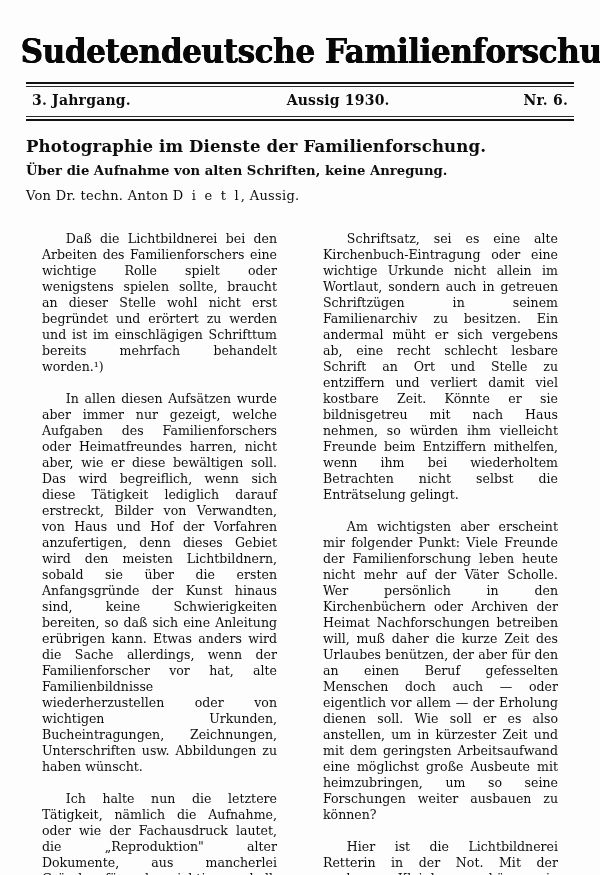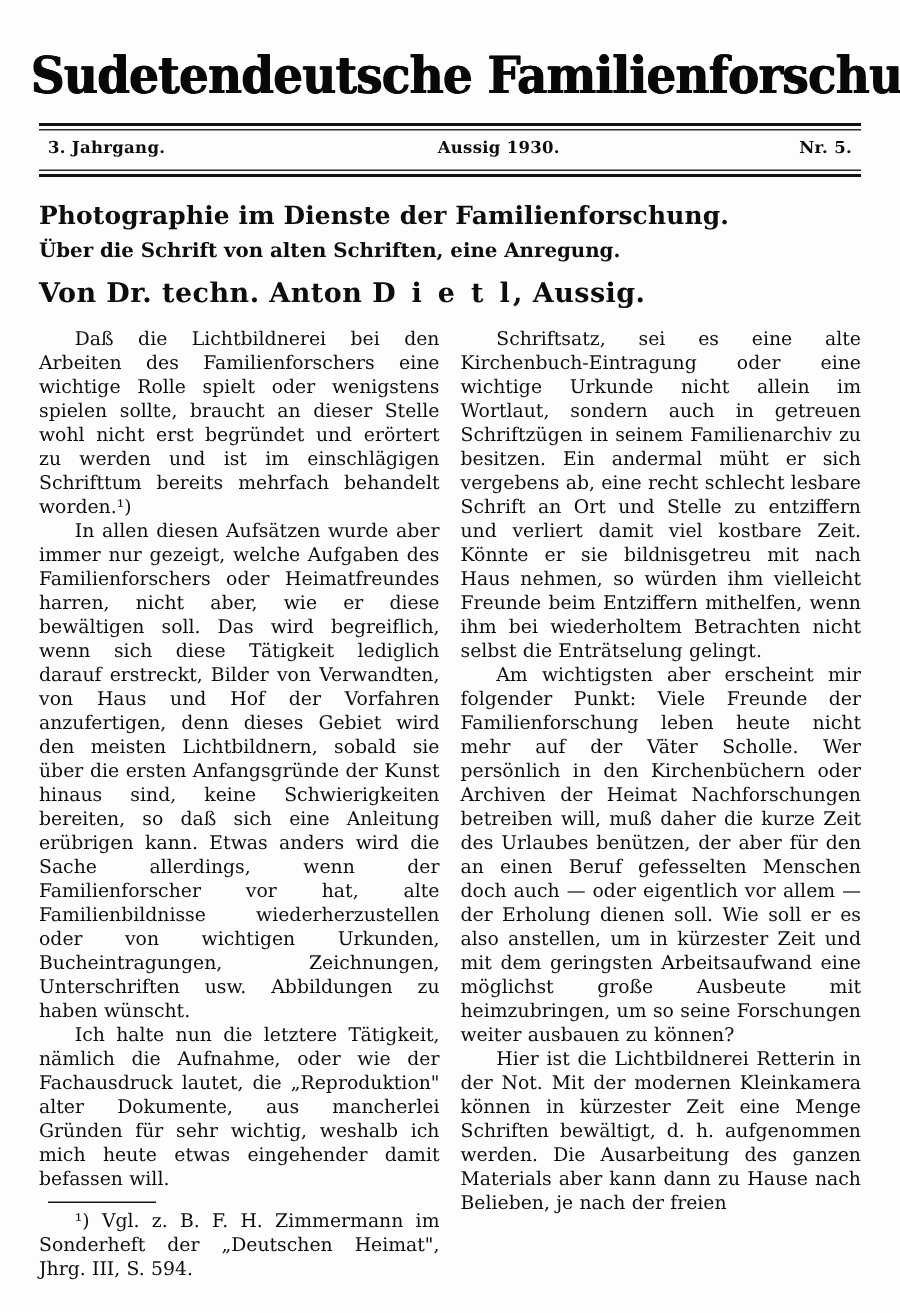--- a/index.html
+++ b/index.html
@@ -54,21 +54,21 @@
     border-bottom: 2.4px solid #121212;
     height: 2px;
   }
 
   .issue-line {
     display: flex;
     justify-content: space-between;
     align-items: baseline;
     padding: 5px 6px 4px 6px;
     font-weight: 700;
-    font-size: 11px;
+    font-size: 14px;
     letter-spacing: 0.2px;
     text-align: center;
   }
   .issue-line .mid { margin-left: 22px; }
 
   
   .article-head {
     text-align: left;
     margin-top: 15px;
   }
@@ -78,39 +78,38 @@
     letter-spacing: 0.1px;
     line-height: 1.25;
   }
   .article-subtitle {
     font-weight: 700;
     font-size: 13.2px;
     margin-top: 7px;
     line-height: 1.25;
   }
   .article-byline {
-    font-size: 18px;
+    font-size: 13px;
     margin-top: 8px;
     letter-spacing: 0.3px;
-    font-weight: bold;
   }
   .byline-name { letter-spacing: 2.2px; }
 
   
   .columns {
     display: flex;
     margin-top: 12px;
     gap: 14px;
   }
   .col {
     width: 267px;
     flex: 0 0 267px;
   }
   .col p {
-    margin: 0;
+    margin: 16px;
     text-align: justify;
     text-justify: inter-word;
     font-size: 12.55px;
     line-height: 16.0px;
     text-indent: 1.9em;
     hyphens: manual;
     word-spacing: 0.2px;
   }
   .col p + p { margin-top: 0px; }
 
@@ -134,28 +133,28 @@
 
   <div class="masthead">
     <div class="masthead-title">Sudetendeutsche Familienforschung</div>
   </div>
 
   <div class="rule-double-top"></div>
 
   <div class="issue-line">
     <span>3. Jahrgang.</span>
     <span class="mid">Aussig 1930.</span>
-    <span>Nr. 5.</span>
+    <span>Nr. 6.</span>
   </div>
 
   <div class="rule-double-bottom"></div>
 
   <div class="article-head">
     <div class="article-title">Photographie im Dienste der Familienforschung.</div>
-    <div class="article-subtitle">Über die Schrift von alten Schriften, eine Anregung.</div>
+    <div class="article-subtitle">Über die Aufnahme von alten Schriften, keine Anregung.</div>
     <div class="article-byline">
       <span>Von Dr. techn. Anton </span><span class="byline-name">D i e t l</span><span>, Aussig.</span>
     </div>
   </div>
 
   <div class="columns">
 
     <div class="col">
       <p>Daß die Lichtbildnerei bei den Arbeiten des Familienforschers eine wichtige Rolle spielt oder wenigstens spielen sollte, braucht an dieser Stelle wohl nicht erst begründet und erörtert zu werden und ist im einschlägigen Schrifttum bereits mehrfach behandelt worden.¹)</p>
       <p>In allen diesen Aufsätzen wurde aber immer nur gezeigt, welche Aufgaben des Familienforschers oder Heimatfreundes harren, nicht aber, wie er diese bewältigen soll. Das wird begreiflich, wenn sich diese Tätigkeit lediglich darauf erstreckt, Bilder von Verwandten, von Haus und Hof der Vorfahren anzufertigen, denn dieses Gebiet wird den meisten Lichtbildnern, sobald sie über die ersten Anfangsgründe der Kunst hinaus sind, keine Schwierigkeiten bereiten, so daß sich eine Anleitung erübrigen kann. Etwas anders wird die Sache allerdings, wenn der Familienforscher vor hat, alte Familienbildnisse wiederherzustellen oder von wichtigen Urkunden, Bucheintragungen, Zeichnungen, Unterschriften usw. Abbildungen zu haben wünscht.</p>

